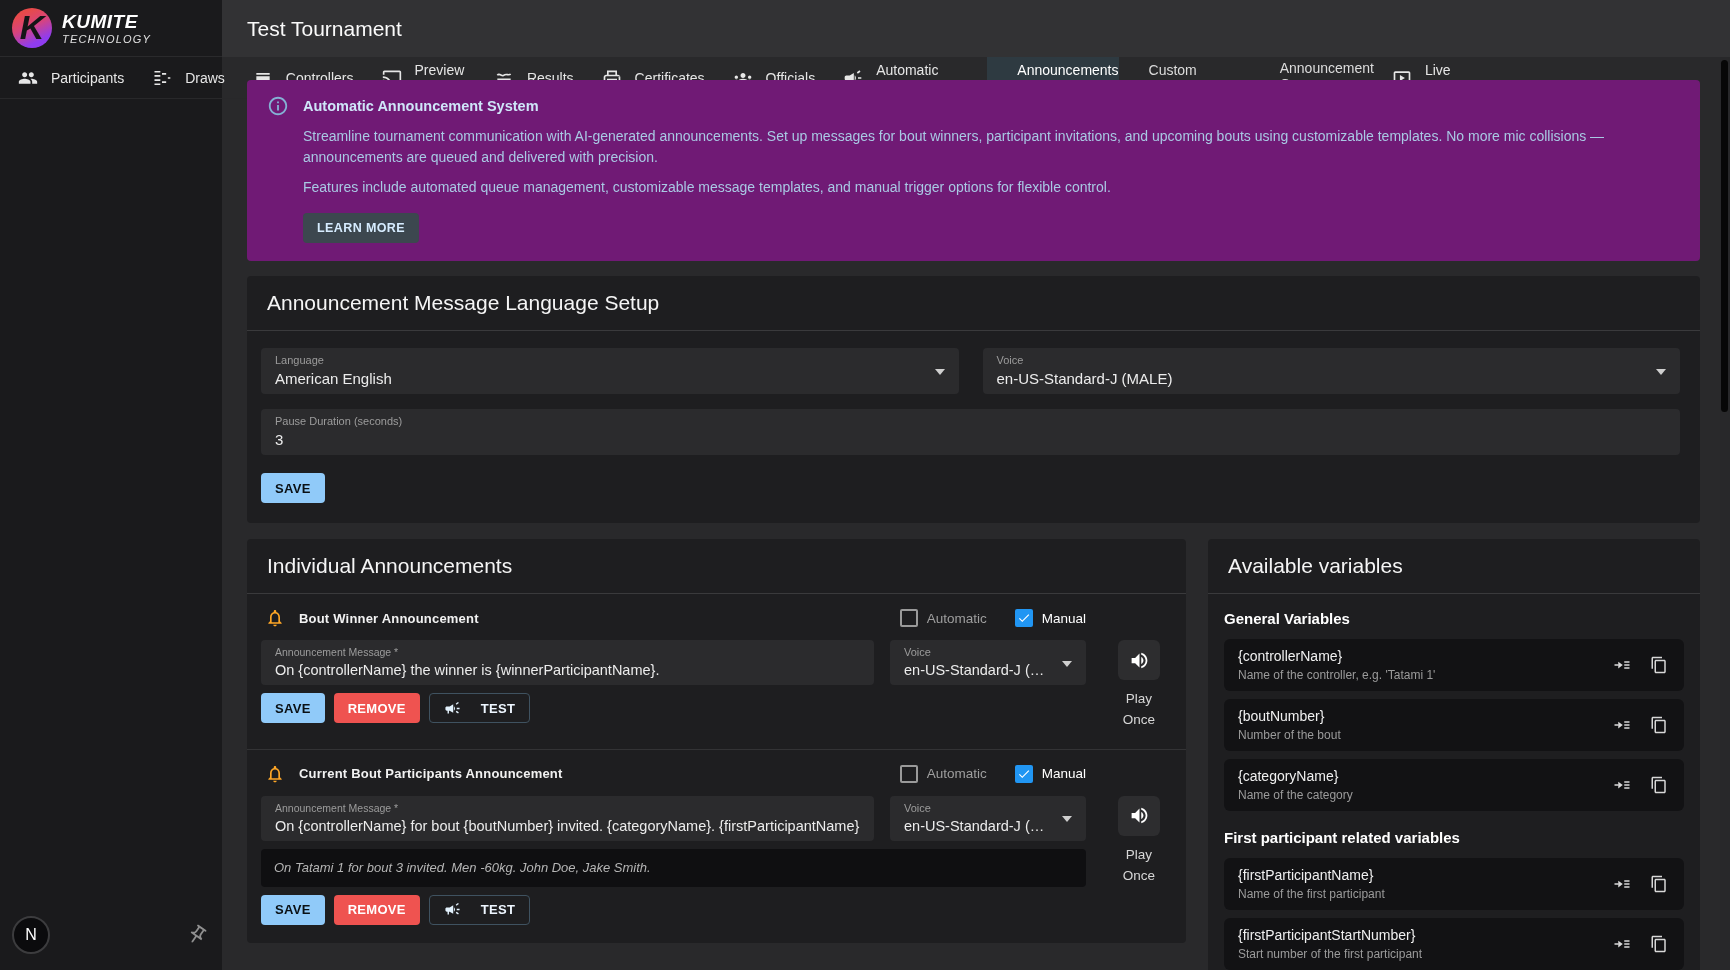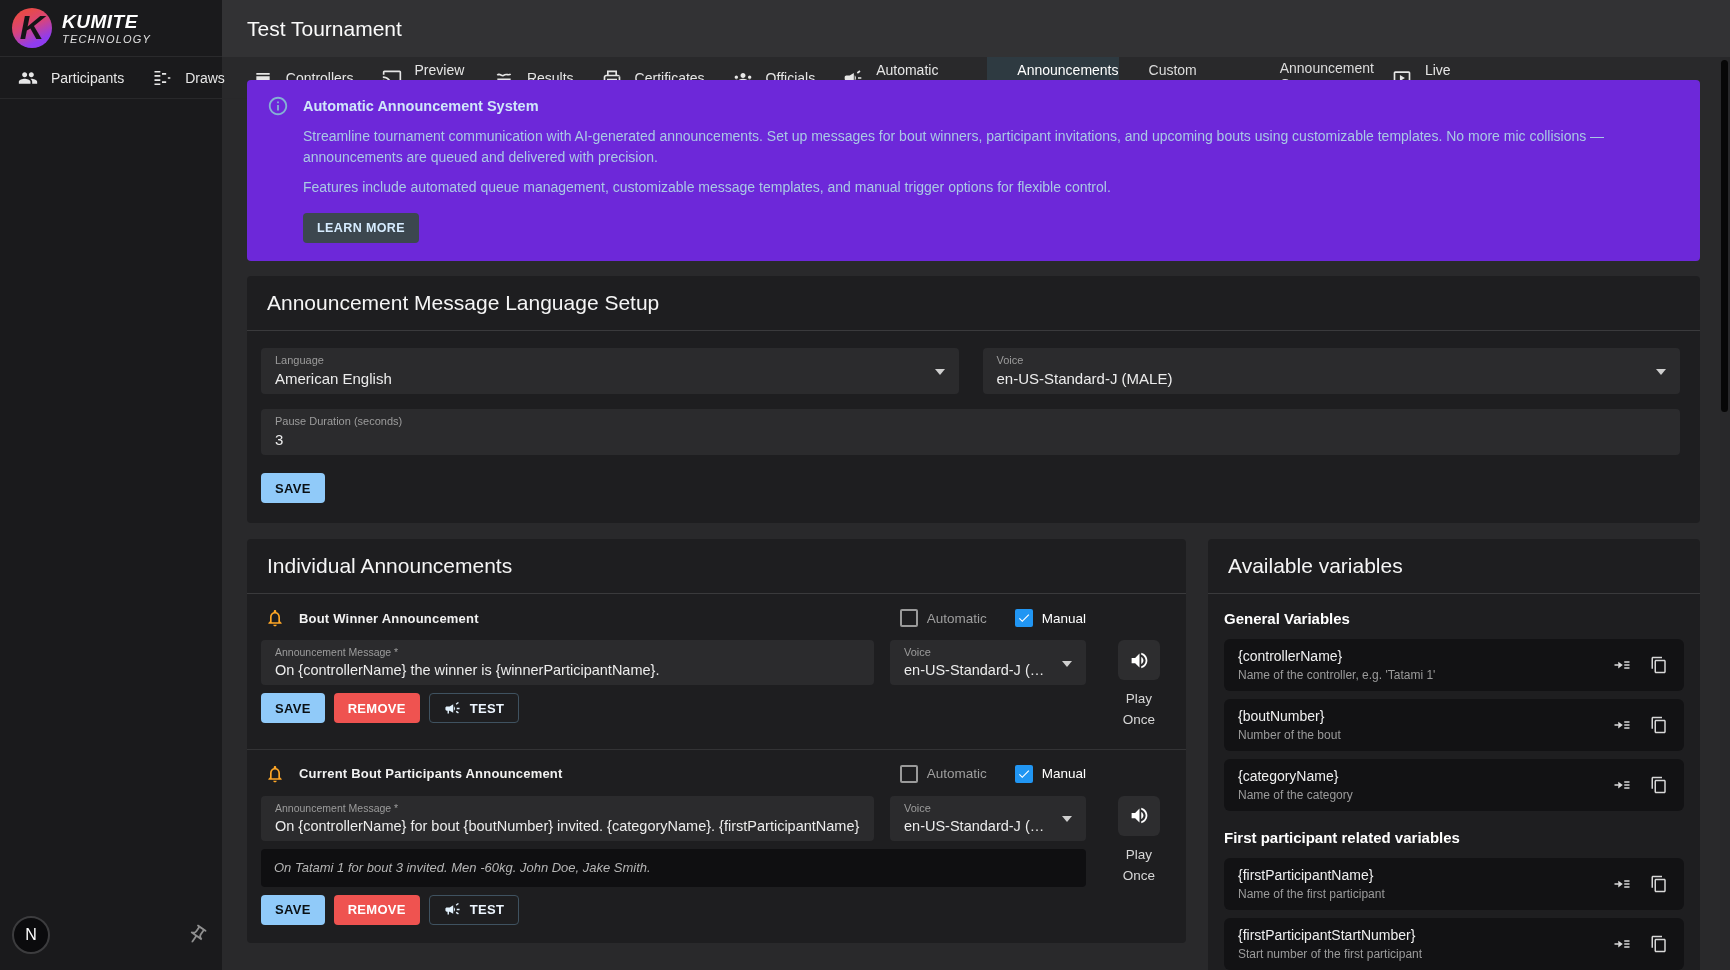--- a/index.html
+++ b/index.html
@@ -74,21 +74,21 @@
   .main { flex: 1; height: 970px; position: relative; overflow: hidden; }
   .topbar {
     height: 57px; background: #323234;
     display: flex; align-items: center; padding-left: 25px;
     font-size: 21px; color: #fafafa;
   }
   .content { height: 913px; overflow: hidden; padding: 23px 30px 0 25px; }
 
   
   .banner {
-    background: #6d28d9; border-radius: 4px;
+    background: #701a75; border-radius: 4px;
     padding: 15px 20px 16px 20px; margin-bottom: 15px;
   }
   .banner-head { display: flex; align-items: center; gap: 14px; }
   .banner-head svg { width: 22px; height: 22px; fill: #84b1d4; }
   .banner-title { font-size: 14.5px; font-weight: bold; color: #cfe6f9; }
   .banner p { margin: 9px 0 0 36px; font-size: 14px; line-height: 21px; color: #a9c9e4; }
   .banner .learn-more {
     margin: 15px 0 2px 36px;
     display: inline-block; background: #3c474f; color: #d6ecff;
     border: none; border-radius: 4px; padding: 8px 14px;
@@ -123,21 +123,21 @@
   .btn {
     border: none; border-radius: 4px; height: 30px; padding: 0 14px;
     font-size: 13px; font-weight: bold; letter-spacing: .3px;
     font-family: "Liberation Sans", sans-serif; cursor: pointer;
     display: inline-flex; align-items: center; justify-content: center;
   }
   .btn-save { background: #90caf9; color: #0a1014; }
   .btn-remove { background: #ef5350; color: #ffffff; }
   .btn-test {
     background: transparent; color: #eef6ff;
-    border: 1px solid #3f5260; gap: 9px;
+    border: 1px solid #3f5260; gap: 20px;
   }
   .btn-test svg { width: 17px; height: 17px; fill: #e3f2fd; }
   .lang-save { margin-top: 18px; }
 
   
   .cards-row { display: flex; gap: 22px; align-items: flex-start; }
   .left-card { width: 939px; flex: 0 0 939px; }
   .right-card { flex: 1; }
 
   

